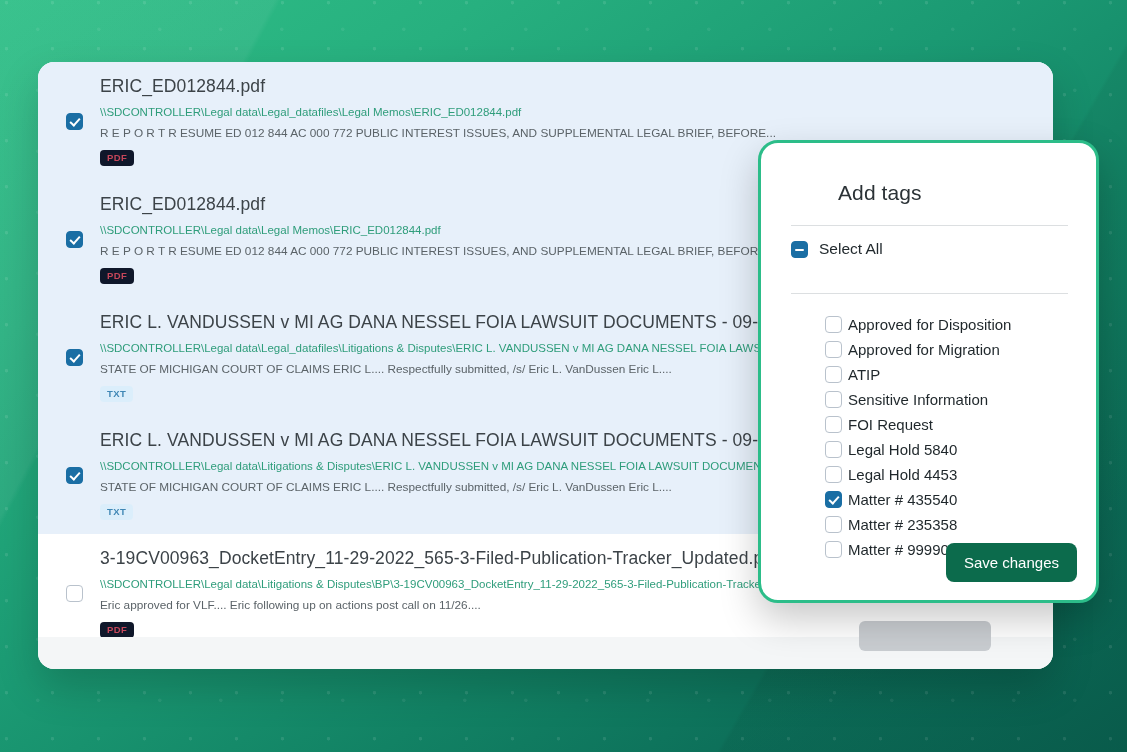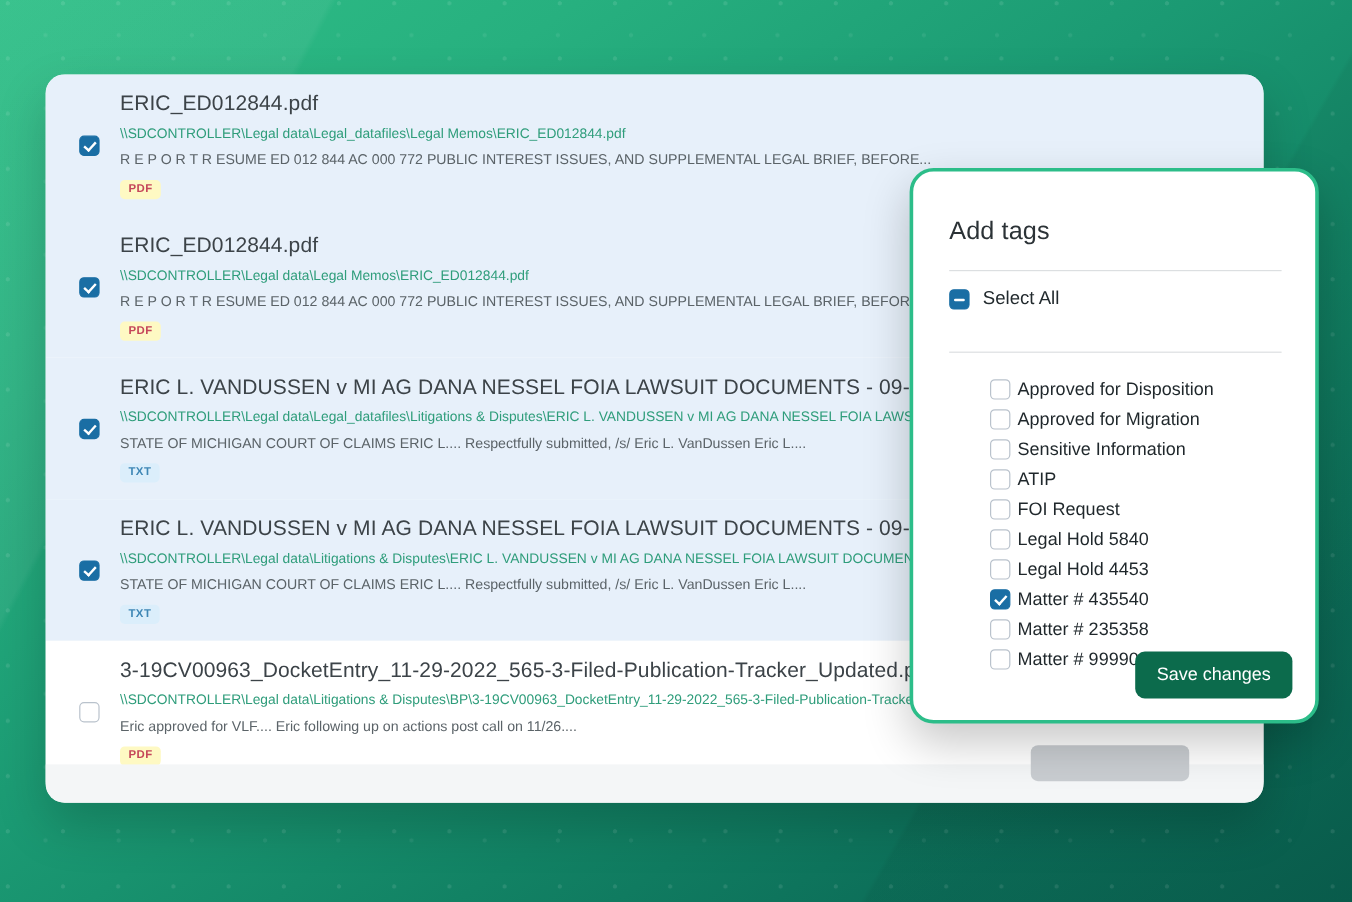--- a/index.html
+++ b/index.html
@@ -142,21 +142,21 @@
 
   .badge {
     display: inline-block;
     margin-top: 9px;
     padding: 2px 7px 3px;
     border-radius: 4px;
     font-size: 9.5px;
     font-weight: bold;
     letter-spacing: 0.4px;
   }
-  .badge.pdf { background: #fef9c3; color: #c5465a; }
+  .badge.pdf { background: #0f172a; color: #c5465a; }
   .badge.txt { background: #dbeefb; color: #3f87b5; }
 
   
   .ghost-action {
     position: absolute;
     right: 62px;
     bottom: 18px;
     width: 132px;
     height: 30px;
     border-radius: 6px;
@@ -187,20 +187,21 @@
     z-index: 6;
     overflow: hidden;
   }
 
   .tags-inner { padding: 38px 28px 0 30px; }
 
   .tags-title {
     font-size: 21px;
     color: #2b3236;
     letter-spacing: 0.1px;
+    margin-left: 47px;
   }
 
   .tags-hr {
     height: 1px;
     background: #dcdfe1;
     margin: 20px 0 0 0;
   }
 
   .select-all-row {
     display: flex;
@@ -298,25 +299,25 @@
           <div class="tag-item">
             <span class="cbox"></span>
             <span class="tag-label">Approved for Disposition</span>
           </div>
           <div class="tag-item">
             <span class="cbox"></span>
             <span class="tag-label">Approved for Migration</span>
           </div>
           <div class="tag-item">
             <span class="cbox"></span>
+            <span class="tag-label">ATIP</span>
+          </div>
+          <div class="tag-item">
+            <span class="cbox"></span>
             <span class="tag-label">Sensitive Information</span>
-          </div>
-          <div class="tag-item">
-            <span class="cbox"></span>
-            <span class="tag-label">ATIP</span>
           </div>
           <div class="tag-item">
             <span class="cbox"></span>
             <span class="tag-label">FOI Request</span>
           </div>
           <div class="tag-item">
             <span class="cbox"></span>
             <span class="tag-label">Legal Hold 5840</span>
           </div>
           <div class="tag-item">

